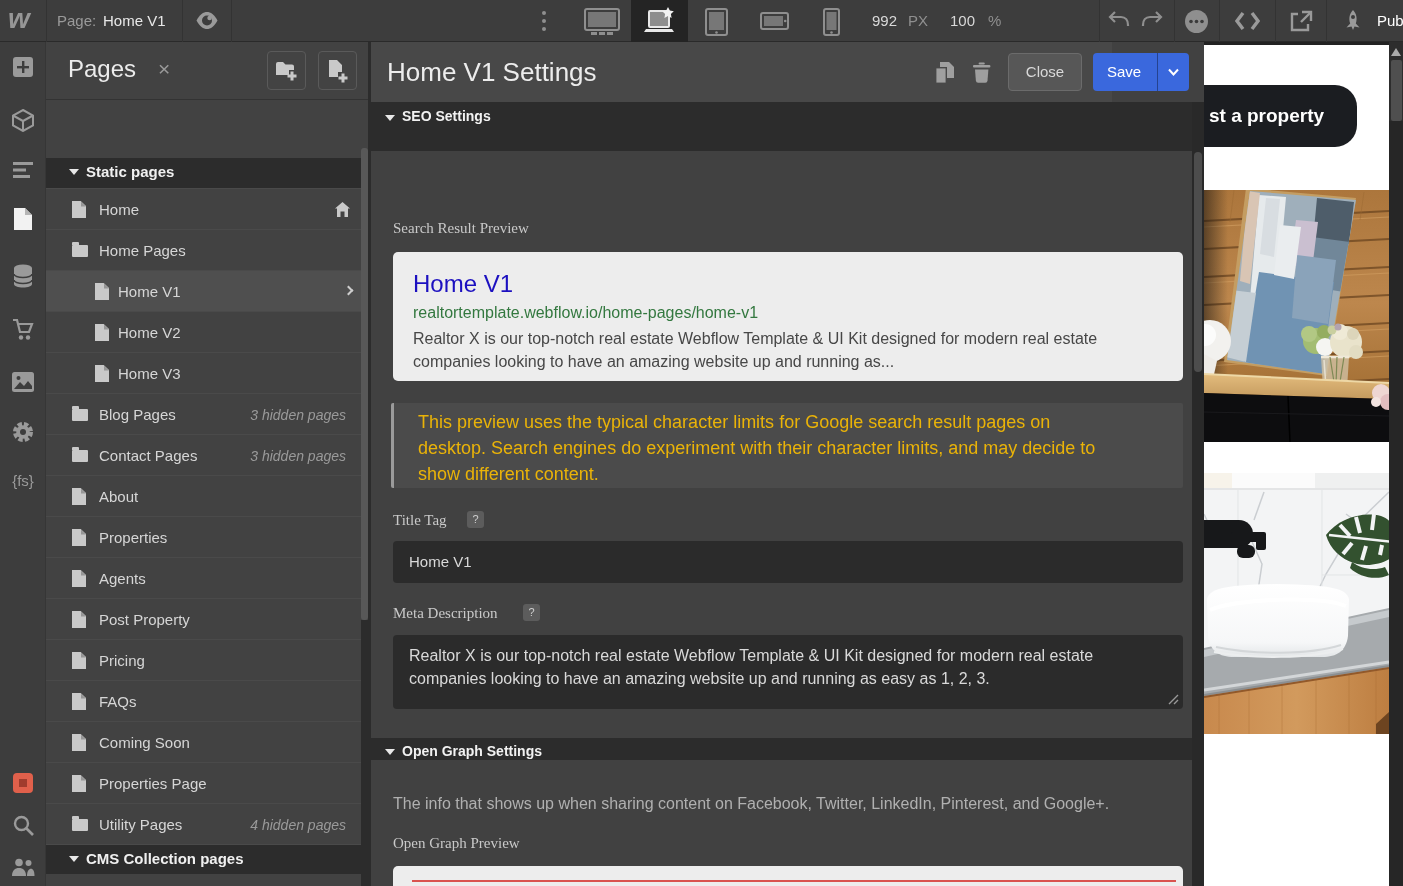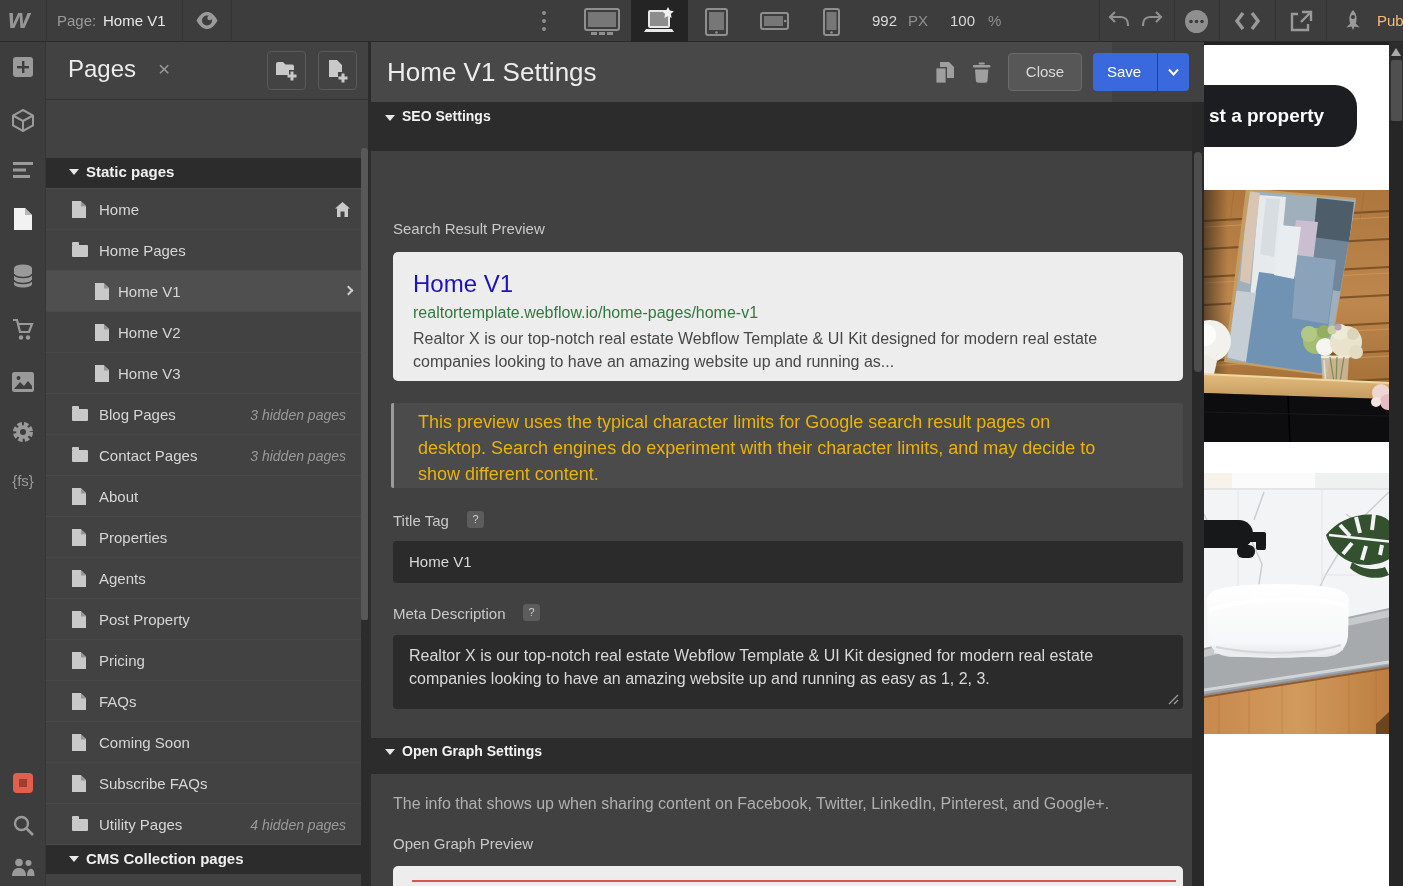--- a/index.html
+++ b/index.html
@@ -30,21 +30,21 @@
   .fo { position:absolute; top:15px; width:16px; height:12px; background:#c9c9c9; border-radius:1px; }
   .fo::before { content:""; position:absolute; left:0; top:-3px; width:7px; height:3px; background:#c9c9c9; border-radius:1px 1px 0 0; }
   .chev { position:absolute; right:16px; top:16px; width:7px; height:7px; border-right:2px solid #cdcdcd; border-top:2px solid #cdcdcd; transform:rotate(45deg); }
 
   
   #settings { position:absolute; left:371px; top:42px; width:833px; height:844px; background:#414141; }
   #settings .hdr { position:absolute; left:0; top:0; width:741px; height:60px; background:#484848; }
   .sbar { position:absolute; left:0; width:833px; height:49px; background:#2c2c2c; color:#f2f2f2; font-weight:bold; font-size:14px; }
   .sbar .txt { position:absolute; left:31px; top:6px; }
   .sbar .tri { position:absolute; left:14px; top:13px; }
-  .slabel { position:absolute; left:22px; font-size:15px; color:#c9c9c9; }
+  .slabel { position:absolute; left:22px; font-size:15px; color:#c9c9c9;font-family:Liberation Serif, serif; }
   .sdesc { position:absolute; left:22px; font-size:16px; color:#b0b0b0; }
   .sinput { position:absolute; left:22px; width:790px; background:#2b2b2b; border-radius:4px; color:#d9d9d9; font-size:15px; }
   .qmark { position:absolute; width:17px; height:17px; background:#5c5c5c; border-radius:3px; color:#cecece; font-size:11px; text-align:center; line-height:17px; }
 
   
   #canvas { position:absolute; left:1204px; top:42px; width:185px; height:844px; background:#ffffff; overflow:hidden; }
   #cscroll { position:absolute; left:1389px; top:42px; width:14px; height:844px; background:#2d2d2d; }
 </style>
 </head>
 <body>
@@ -58,21 +58,21 @@
     <div class="ttext" style="left:103px;color:#e8e8e8">Home V1</div>
     <div class="ttext" style="left:872px;color:#d9d9d9">992</div>
     <div class="ttext" style="left:908px;color:#8f8f8f">PX</div>
     <div class="ttext" style="left:950px;color:#d9d9d9">100</div>
     <div class="ttext" style="left:988px;color:#8f8f8f">%</div>
     <div class="tsep" style="left:1099px"></div>
     <div class="tsep" style="left:1174px"></div>
     <div class="tsep" style="left:1219px"></div>
     <div class="tsep" style="left:1275px"></div>
     <div class="tsep" style="left:1326px"></div>
-    <div class="ttext" style="left:1377px;color:#fdba74">Pub</div>
+    <div class="ttext" style="left:1377px;color:#ffffff">Pub</div>
 
     <div style="position:absolute;left:8px;top:3px;font-size:28px;font-weight:bold;font-style:italic;color:#969696">w</div>
 
     <svg style="position:absolute;left:196px;top:10px" width="22" height="22" viewBox="0 0 22 22">
       <path d="M0.5 10.5 C3.5 4.5 7.5 2 11 2 C14.5 2 18.5 4.5 21.5 10.5 C18.5 16.5 14.5 19 11 19 C7.5 19 3.5 16.5 0.5 10.5 Z" fill="#9a9a9a"></path>
       <circle cx="11" cy="10.5" r="5" fill="#3d3d3d"></circle>
       <circle cx="13.6" cy="8" r="2.3" fill="#9a9a9a"></circle>
     </svg>
 
     <svg style="position:absolute;left:539px;top:10px" width="10" height="24" viewBox="0 0 10 24">
@@ -296,21 +296,21 @@
     <div class="prow" style="top:597px">
         <i class="pi" style="left:26px"></i>
         <span class="lbl" style="left:53px">Pricing</span>
       </div>
     <div class="prow" style="top:679px">
         <i class="pi" style="left:26px"></i>
         <span class="lbl" style="left:53px">Coming Soon</span>
       </div>
     <div class="prow" style="top:720px">
         <i class="pi" style="left:26px"></i>
-        <span class="lbl" style="left:53px">Subscribe FAQs</span>
+        <span class="lbl" style="left:53px">Properties Page</span>
       </div>
     <div class="prow" style="top:761px">
         <i class="fo" style="left:26px"></i>
         <span class="lbl" style="left:53px">Utility Pages</span>
         <span class="hid">4 hidden pages</span>
       </div>
     <div class="secbar" style="top:802px;border-top:1px solid #4a4a4a">
         <span class="tri" style="position:absolute;left:23px;top:11px"></span>
         <span style="position:absolute;left:40px;top:5px">CMS Collection pages</span>
       </div>
@@ -367,21 +367,21 @@
 
     <div class="slabel" style="top:563px">Meta Description</div>
     <div class="qmark" style="left:152px;top:562px">?</div>
     <div class="sinput" style="top:593px;height:74px;">
       <div style="position:absolute;left:16px;top:9px;width:760px;font-size:16px;line-height:23px">Realtor X is our top-notch real estate Webflow Template &amp; UI Kit designed for modern real estate<br>companies looking to have an amazing website up and running as easy as 1, 2, 3.</div>
       <svg style="position:absolute;right:4px;bottom:4px" width="11" height="11" viewBox="0 0 11 11">
         <path d="M10 1 L1 10 M10 6 L6 10" stroke="#999999" stroke-width="1.4"></path>
       </svg>
     </div>
 
-    <div class="sbar" style="top:696px;height:36px">
+    <div class="sbar" style="top:696px;height:22px">
         <span class="tri" style="top:11px"></span>
         <span class="txt" style="top:5px">Open Graph Settings</span>
       </div>
     <div class="sdesc" style="top:753px">The info that shows up when sharing content on Facebook, Twitter, LinkedIn, Pinterest, and Google+.</div>
     <div class="slabel" style="top:793px">Open Graph Preview</div>
     <div style="position:absolute;left:22px;top:824px;width:790px;height:20px;background:#ededed;border-radius:5px 5px 0 0;">
       <div style="position:absolute;left:19px;top:14px;width:764px;height:2px;background:#d9534f"></div>
     </div>
 
     <div style="position:absolute;left:821px;top:60px;width:12px;height:784px;background:#292929"></div>

